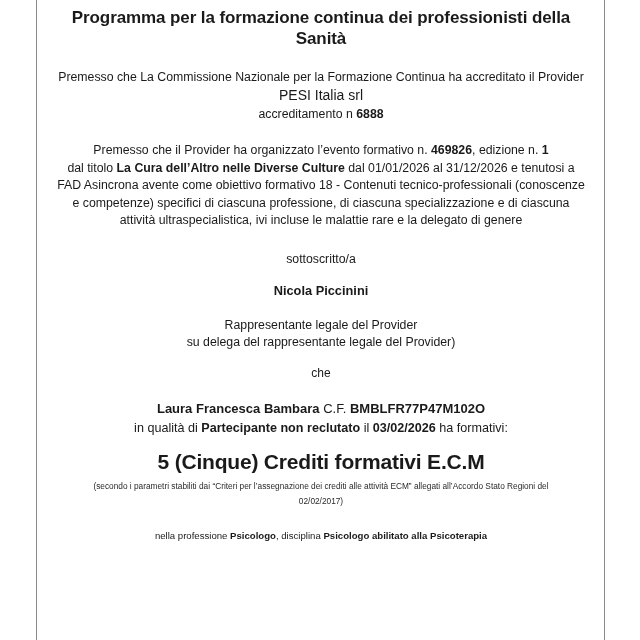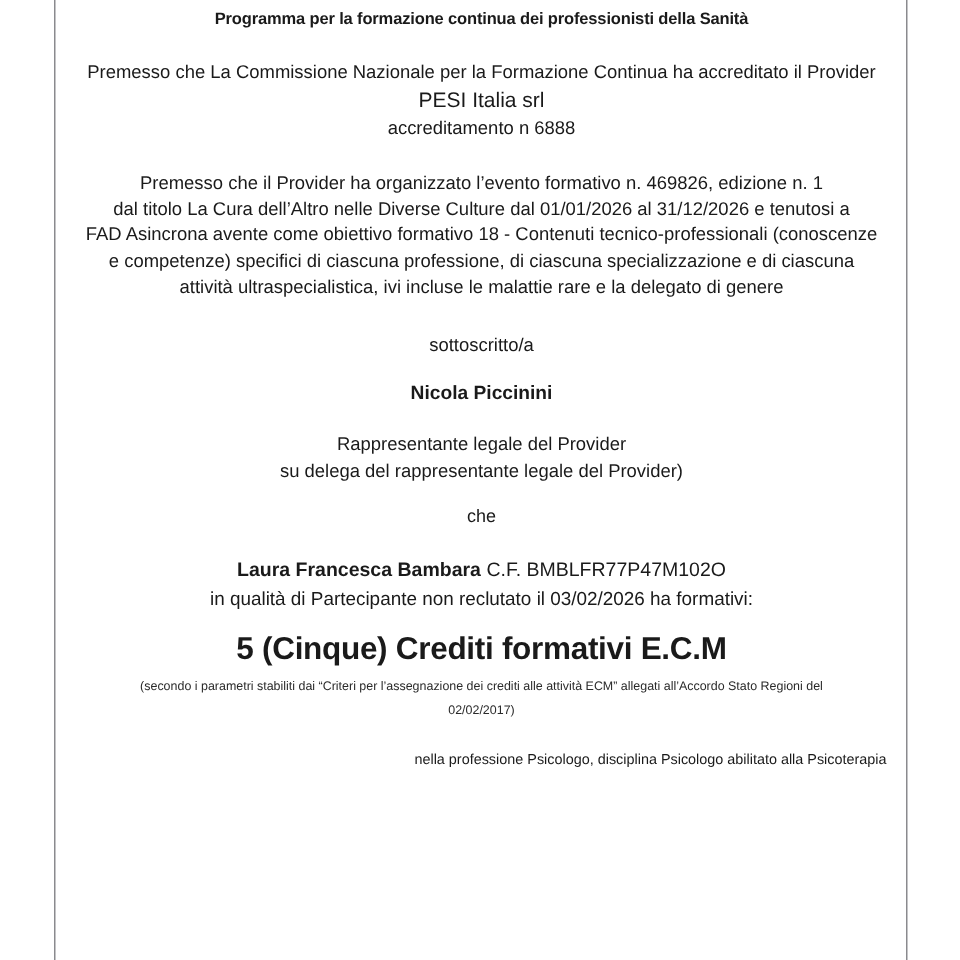--- a/index.html
+++ b/index.html
@@ -39,21 +39,21 @@
     left: 37px;
     right: 35px;
     top: 0;
     bottom: 0;
     padding: 4px 14px 0 14px;
     box-sizing: border-box;
     text-align: center;
   }
 
   .doc-title {
-    font-size: 11px;
+    font-size: 17px;
     font-weight: bold;
     line-height: 1.25;
     margin: 3px 0 0 0;
     letter-spacing: -0.1px;
   }
 
   .para {
     font-size: 12.3px;
     line-height: 1.42;
     margin: 0;
@@ -65,21 +65,21 @@
   .provider-name {
     font-weight: normal;
     font-size: 14px;
     line-height: 1.42;
   }
   .accredit-line {
     font-size: 12.3px;
     line-height: 1.42;
   }
 
-  b, strong { font-weight: normal; }
+  b, strong { font-weight: bold; }
 
   .sottoscritto {
     margin-top: 22px;
     font-size: 12.3px;
   }
   .signer-name {
     margin-top: 17px;
     font-size: 12.8px;
     font-weight: bold;
   }
@@ -122,21 +122,20 @@
     margin-top: 5px;
     font-size: 8.3px;
     line-height: 1.9;
     color: #2a2a2a;
   }
 
   .profession-line {
     margin-top: 19px;
     font-size: 9.6px;
     line-height: 1.5;
-    text-align: right;
   }
 </style>
 </head>
 <body>
 
 <div id="page">
   <div class="sheet">
 
     <div class="doc-title">Programma per la formazione continua dei professionisti della Sanità</div>
 

